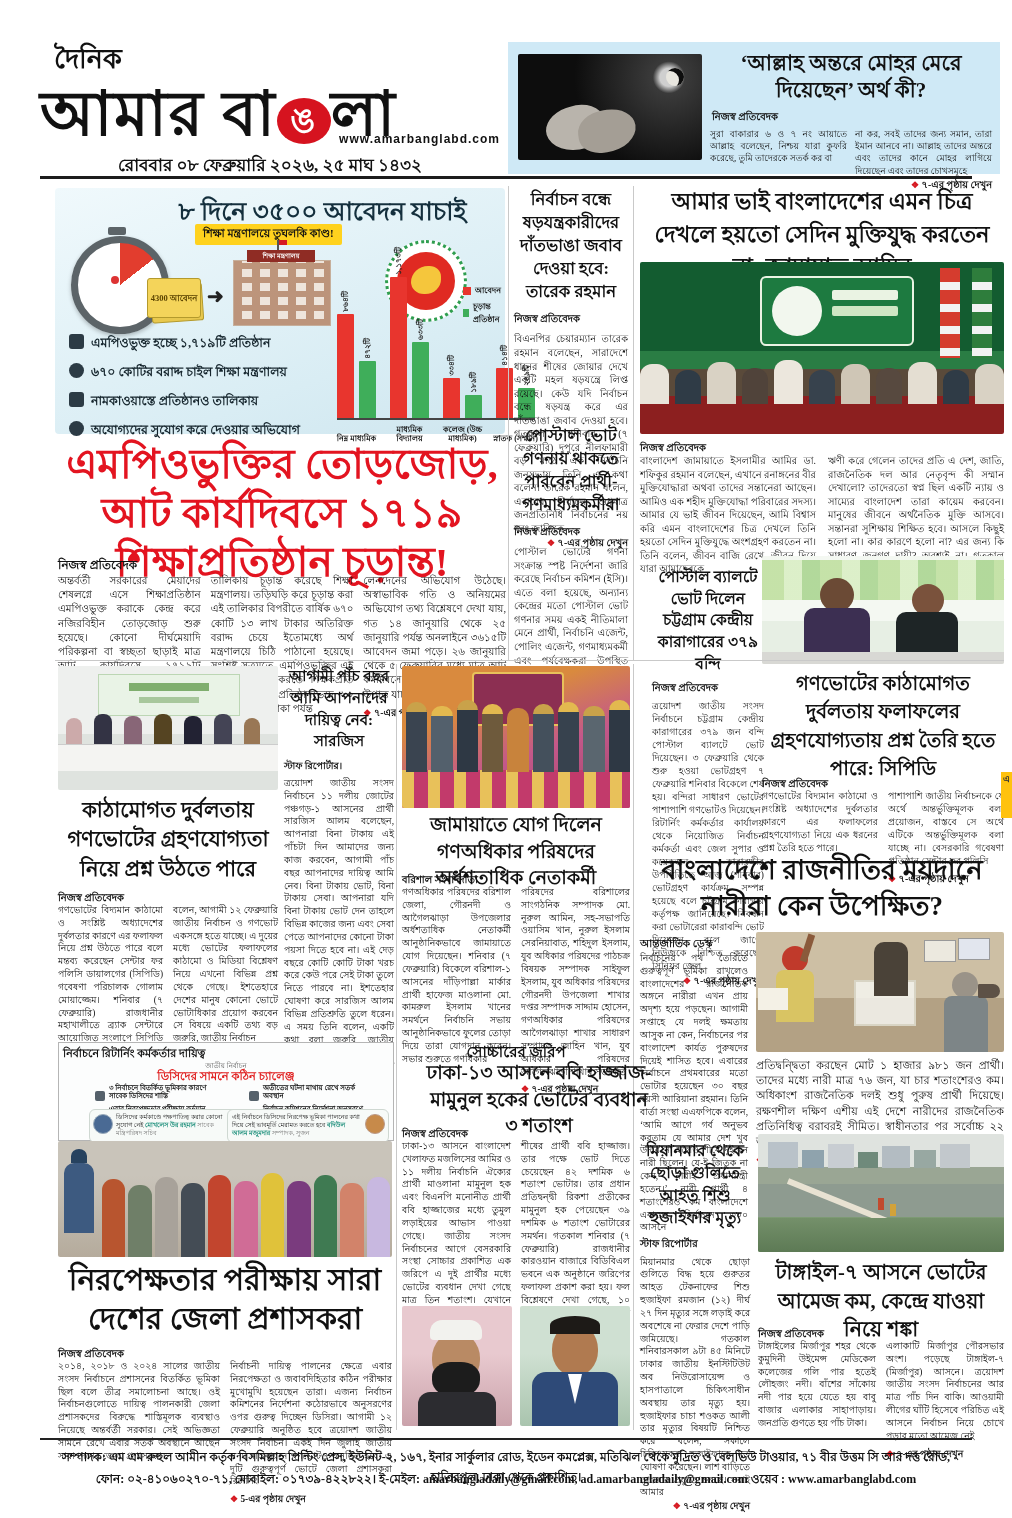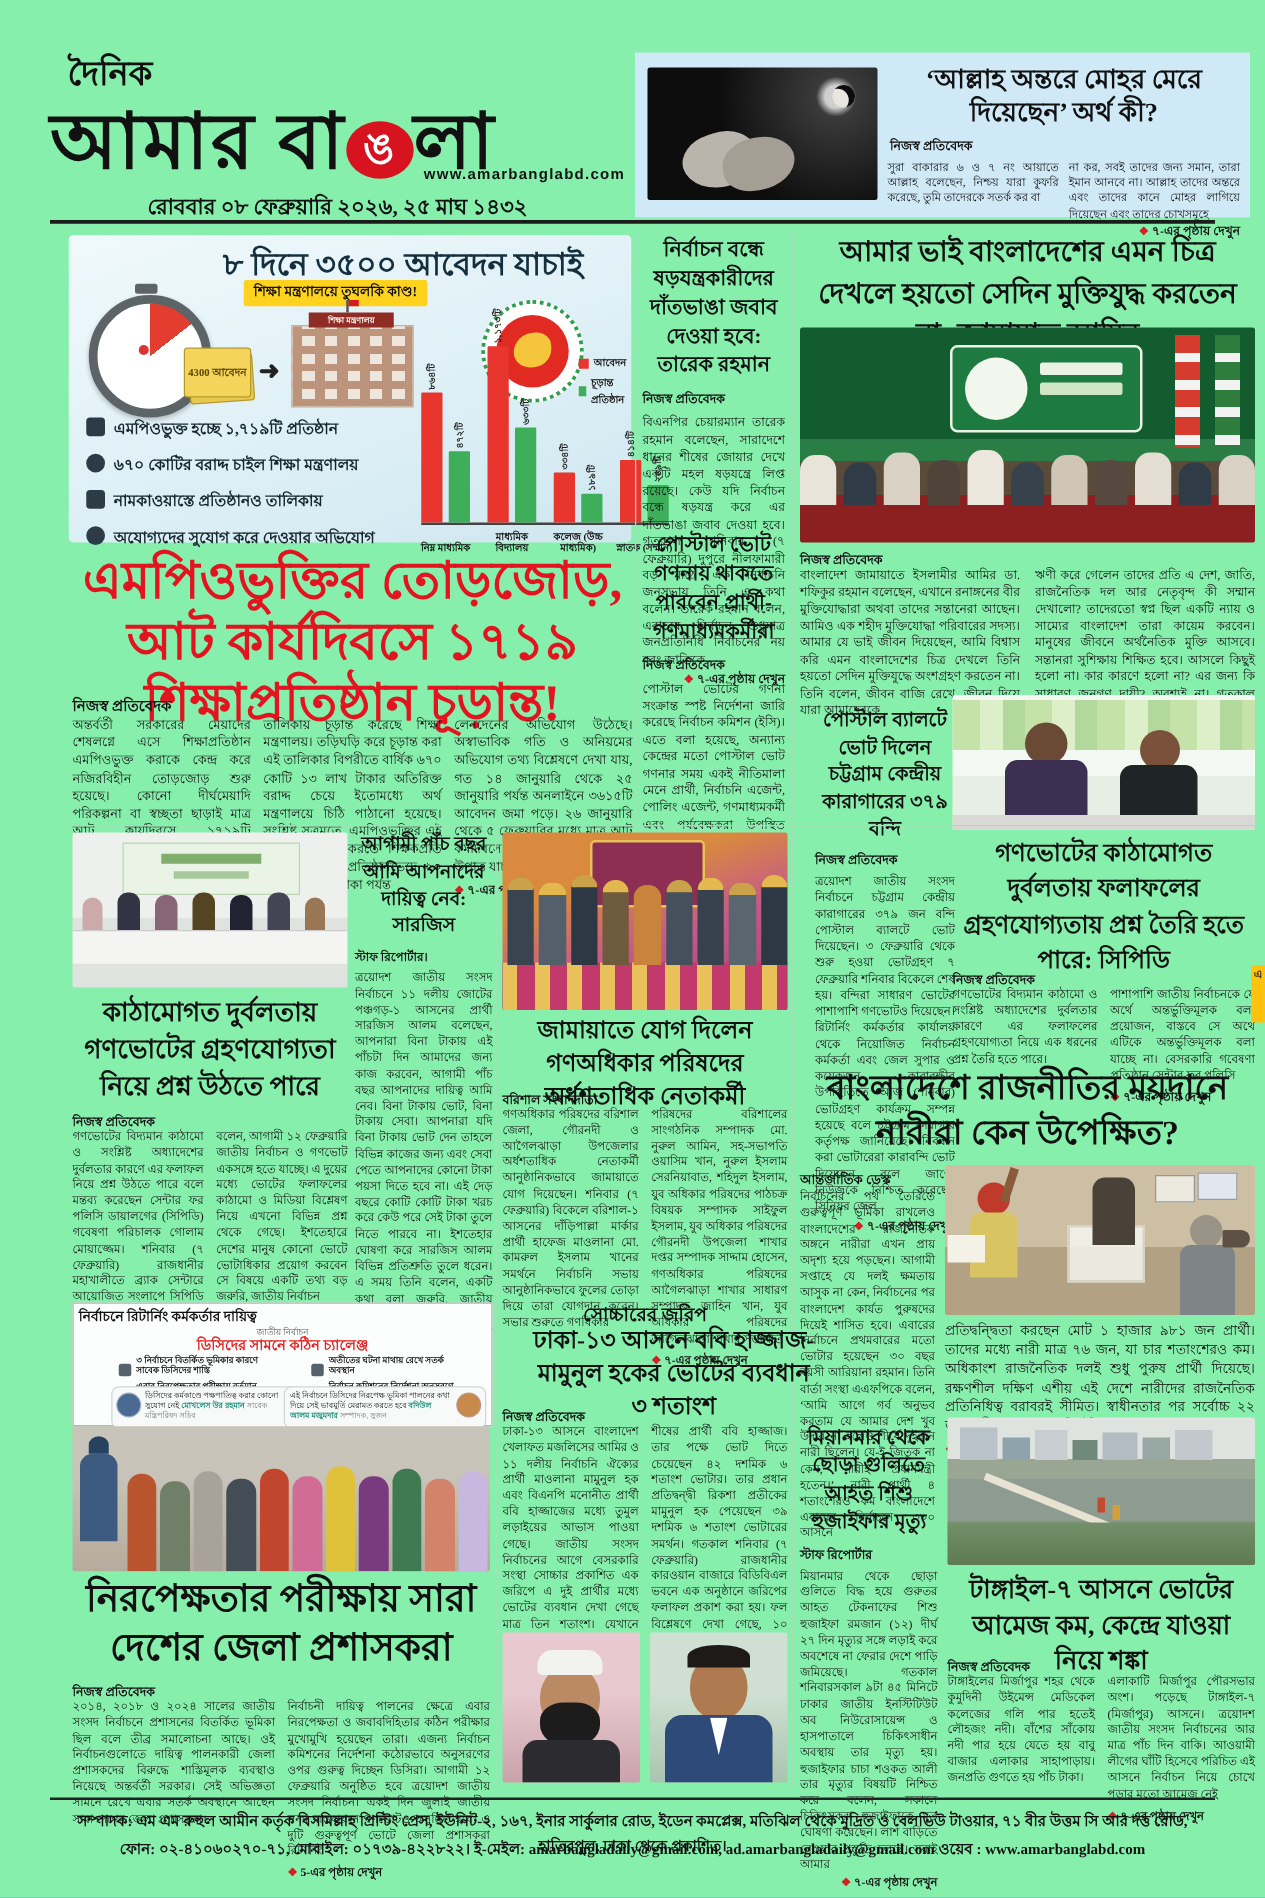--- a/index.html
+++ b/index.html
@@ -1,16 +1,16 @@
 <!DOCTYPE html>
 <html><head>
 <meta charset="utf-8">
 <style>
   html,body{margin:0;padding:0;background:#9a9a9a;}
-  #page{position:relative;width:1012px;height:1518px;background:#86efac;margin:0 auto;
+  #page{position:relative;width:1012px;height:1518px;background:#ffffff;margin:0 auto;
         font-family:"Liberation Serif","DejaVu Serif",serif;color:#111;overflow:hidden;}
   .abs{position:absolute;}
   .hl{font-weight:bold;text-align:center;}
   .byline{font-weight:bold;font-size:10px;}
   .body-txt{font-size:9.8px;line-height:1.38;text-align:justify;}
   .cols{display:flex;gap:10px;}
   .cols>div{flex:1;}
   .more{font-weight:bold;font-size:9.8px;text-align:right;white-space:nowrap;}
   .more .dia{color:#d61a22;font-size:9px;}
   .vrule{position:absolute;width:1px;background:#c9c9c9;}

